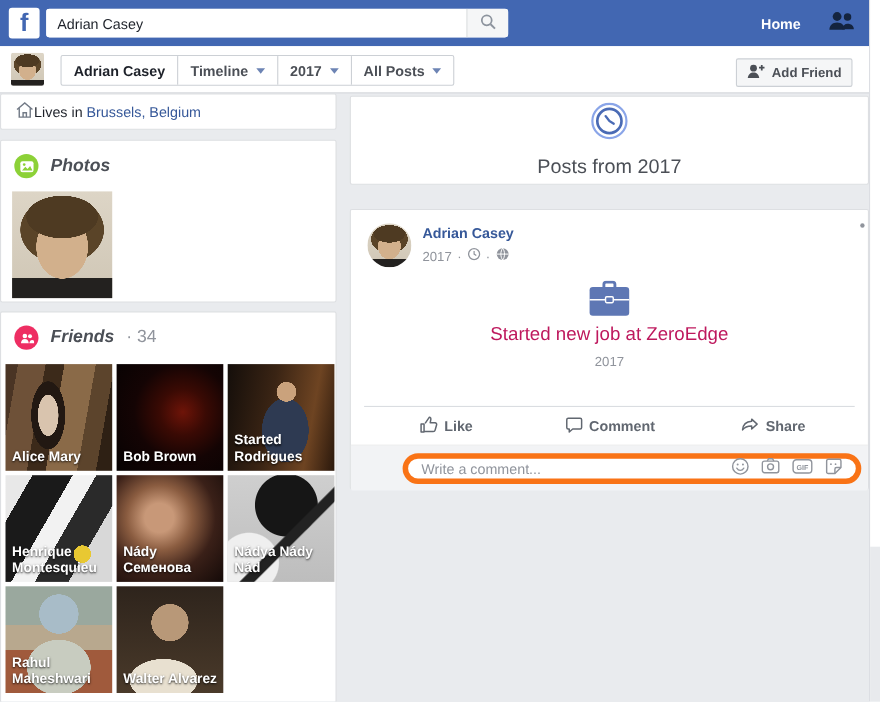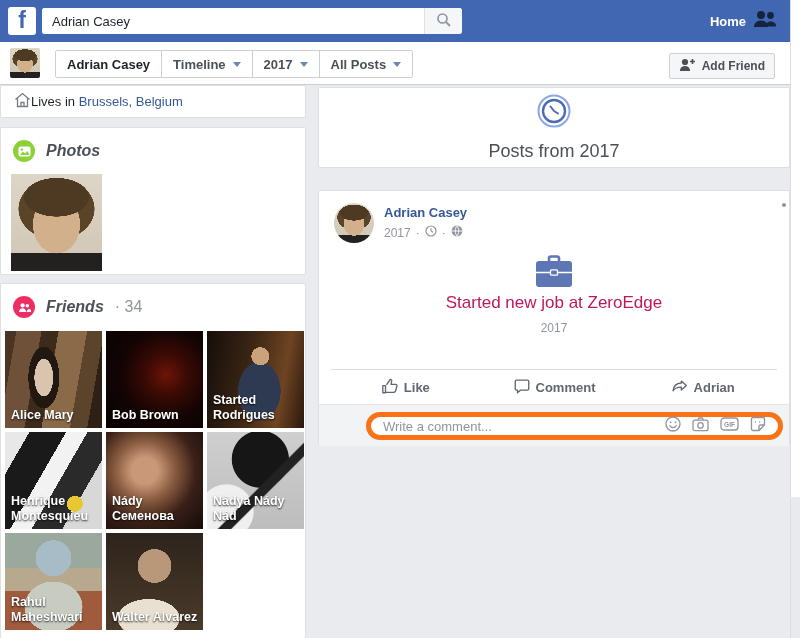--- a/index.html
+++ b/index.html
@@ -11,21 +11,21 @@
   #navbar { position:absolute; left:0; top:0; width:790px; height:42px; background:#4267b2; }
   .fb-logo { position:absolute; left:8px; top:7px; width:28px; height:28px; background:#fff;
              border-radius:3px; color:#4267b2; font-weight:bold; font-size:23px; text-align:center;
              line-height:27px; cursor:pointer; }
   .search-wrap { position:absolute; left:42px; top:8px; width:420px; height:26px; display:flex;
                  border-radius:3px; overflow:hidden; background:#fff; }
   .search-input { flex:1; border:none; outline:none; font-size:13px; color:#1d2129; padding:0 10px;
                   font-family:"Liberation Sans", sans-serif; }
   .search-btn { width:38px; background:#f5f6f7; border:none; border-left:1px solid #dddfe2;
                 display:flex; align-items:center; justify-content:center; cursor:pointer; }
-  .nav-right { position:absolute; right:12px; top:0; height:42px; display:flex; align-items:center; gap:6px; }
+  .nav-right { position:absolute; right:12px; top:0; height:42px; display:flex; align-items:center; gap:24px; }
   .home-link { color:#fff; font-size:13px; font-weight:bold; cursor:pointer; }
 
   
   #toolbar { position:absolute; left:0; top:42px; width:790px; height:43px; background:#fff;
              border-bottom:1px solid #ccd0d5; }
   .tb-avatar { position:absolute; left:10px; top:6px; width:30px; height:30px; border-radius:2px; cursor:pointer; }
   .segbox { position:absolute; left:55px; top:8px; height:28px; display:flex; align-items:stretch;
             border:1px solid #ccd0d5; border-radius:2px; background:#fff; }
   .seg { display:flex; align-items:center; gap:7px; padding:0 11px; font-size:13px; font-weight:bold;
          color:#4b4f56; cursor:pointer; }
@@ -321,21 +321,21 @@
             </svg>
         </span>
         <span>Comment</span>
       </div>
       <div class="action">
         <span>
           <svg width="18" height="18" viewBox="0 0 20 20">
               <path d="M11.5 4.5 17 9.5l-5.5 5v-3.2c-4.5 0-7.3 1.2-9.2 4 .4-4.8 3.2-8.2 9.2-8.6z" fill="none" stroke="#616770" stroke-width="1.5" stroke-linejoin="round"></path>
             </svg>
         </span>
-        <span>Adrian</span>
+        <span>Share</span>
       </div>
     </div>
 
     <div class="post-footer">
       <div class="comment-box">
         <input class="comment-input" type="text" placeholder="Write a comment..." style="">
         <div class="comment-icons">
           <span>
             <svg width="16" height="16" viewBox="0 0 16 16">
                 <circle cx="8" cy="8" r="7" fill="none" stroke="#90949c" stroke-width="1.3"></circle>

